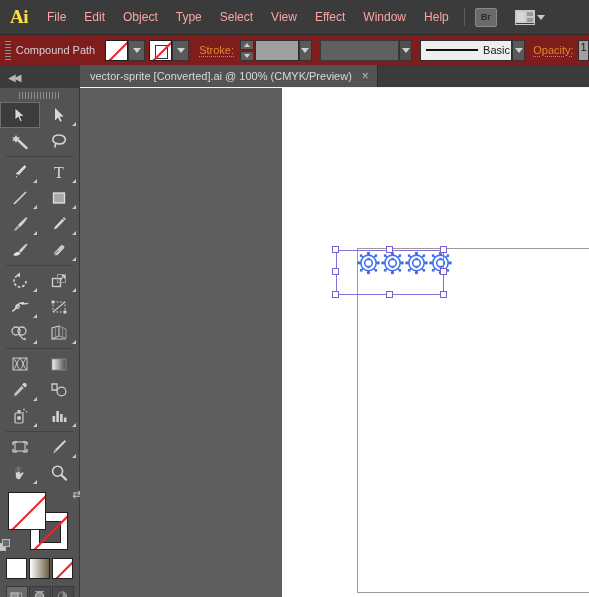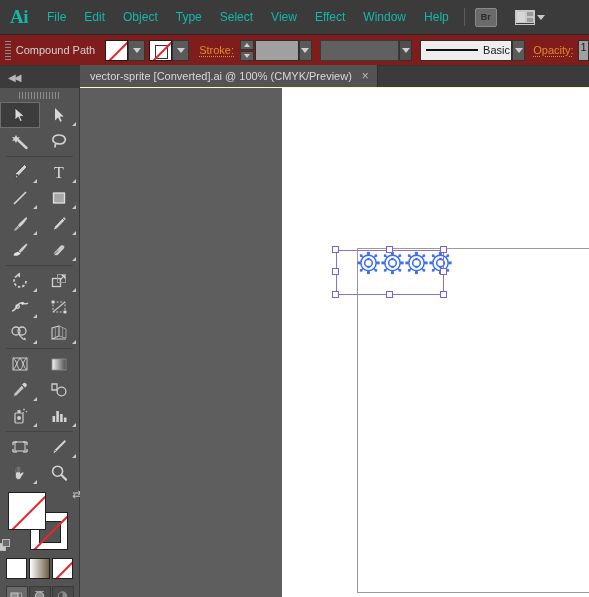--- a/index.html
+++ b/index.html
@@ -15,27 +15,27 @@
   
   .menubar {
     position: absolute; top: 0; left: 0; width: 589px; height: 35px;
     background: #3b3b3b;
     display: flex; align-items: center;
     border-bottom: 1px solid #2b2b2b;
   }
   .ai-logo {
     width: 38px; height: 35px;
     display: flex; align-items: center; justify-content: center;
-    color: #14b8a6; font-size: 19px; font-weight: bold;
+    color: #fde047; font-size: 19px; font-weight: bold;
     font-family: "Liberation Serif", serif;
     letter-spacing: -0.5px;
   }
   .menu-item {
     padding: 0 9px; height: 35px; line-height: 35px;
-    color: #14b8a6; font-size: 12px; white-space: nowrap;
+    color: #fca5a5; font-size: 12px; white-space: nowrap;
   }
   .menu-sep {
     width: 1px; height: 18px; background: #5d5d5d; margin: 0 8px 0 6px;
   }
   .br-btn {
     width: 22px; height: 19px; margin-left: 2px;
     background: #6a6a6a; border: 1px solid #8a8a8a; border-radius: 2px;
     color: #2a2a2a; font-size: 9px; font-weight: bold;
     display: flex; align-items: center; justify-content: center;
   }

